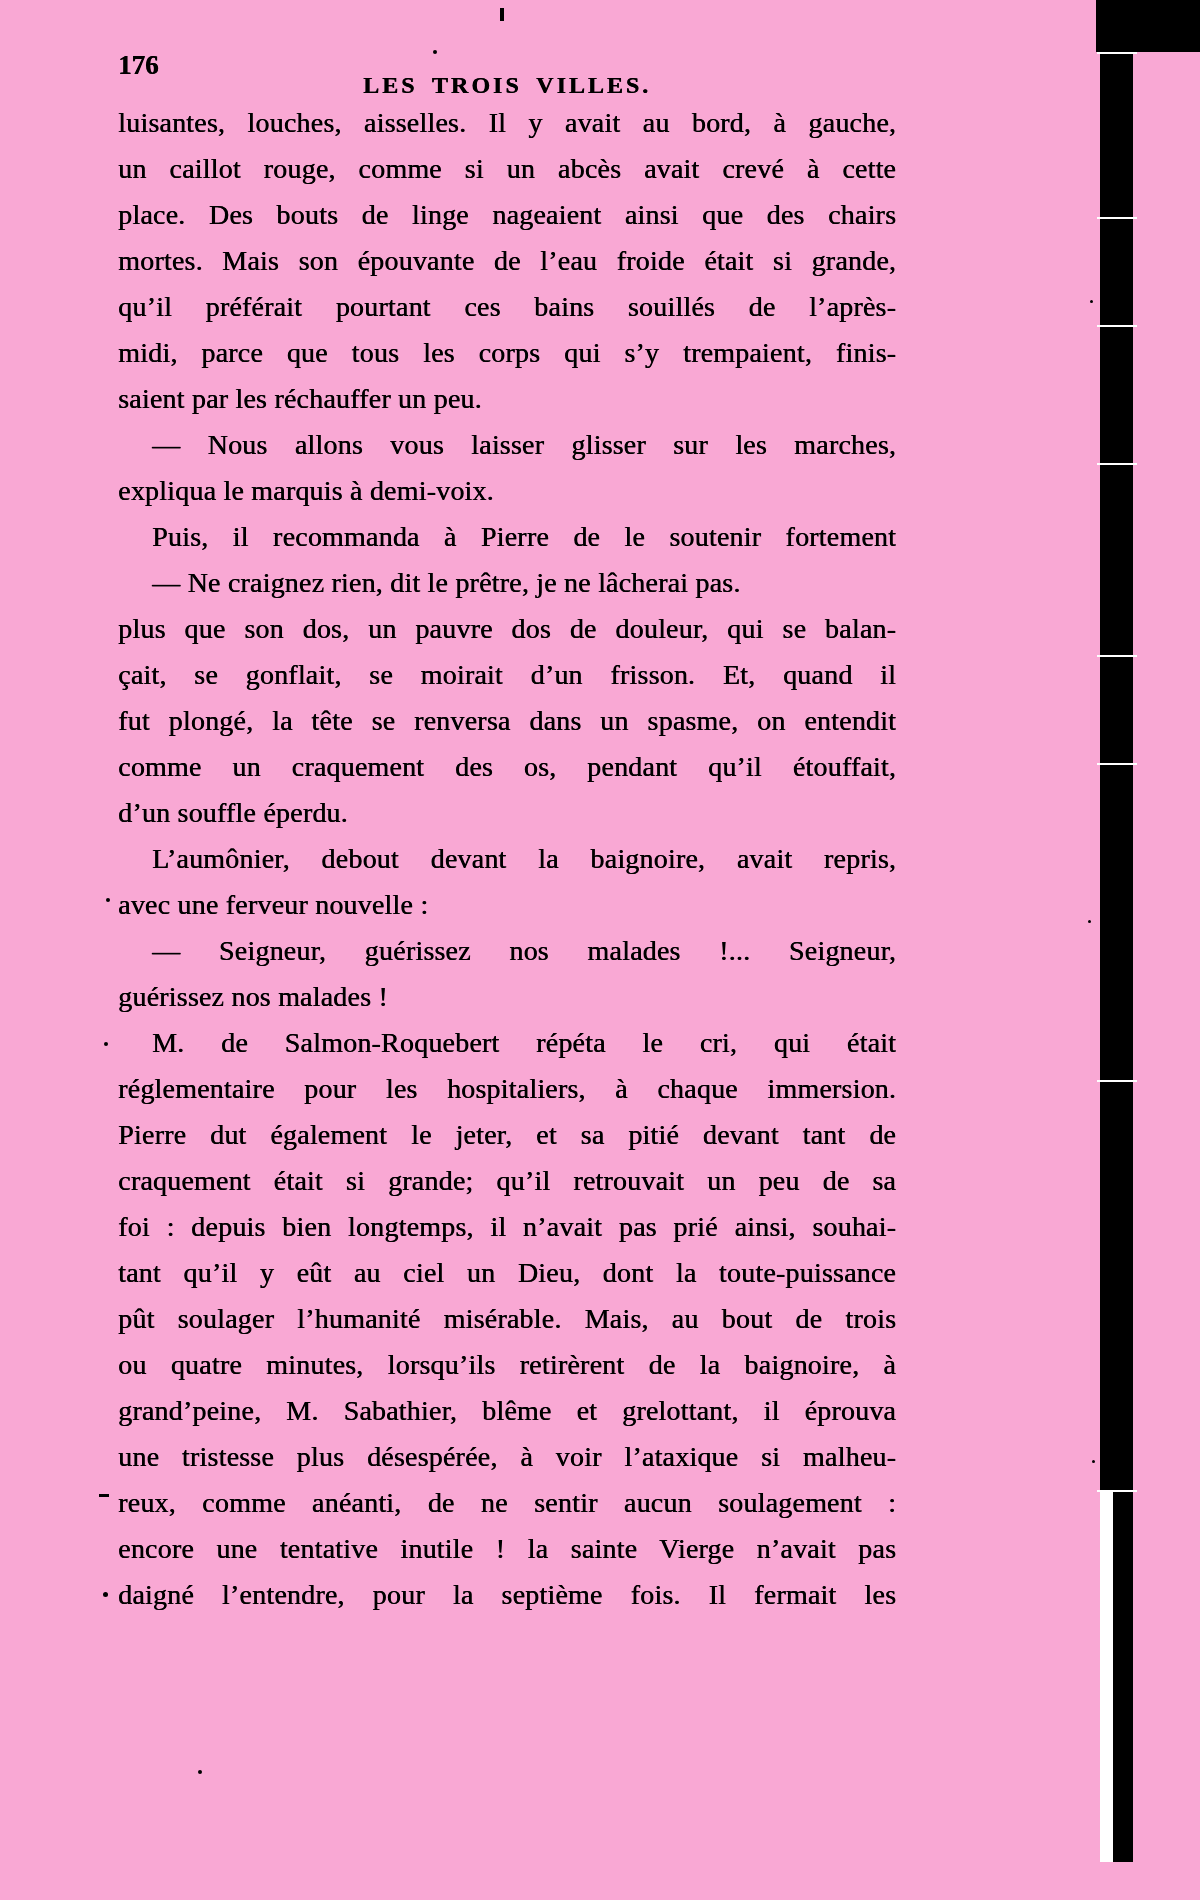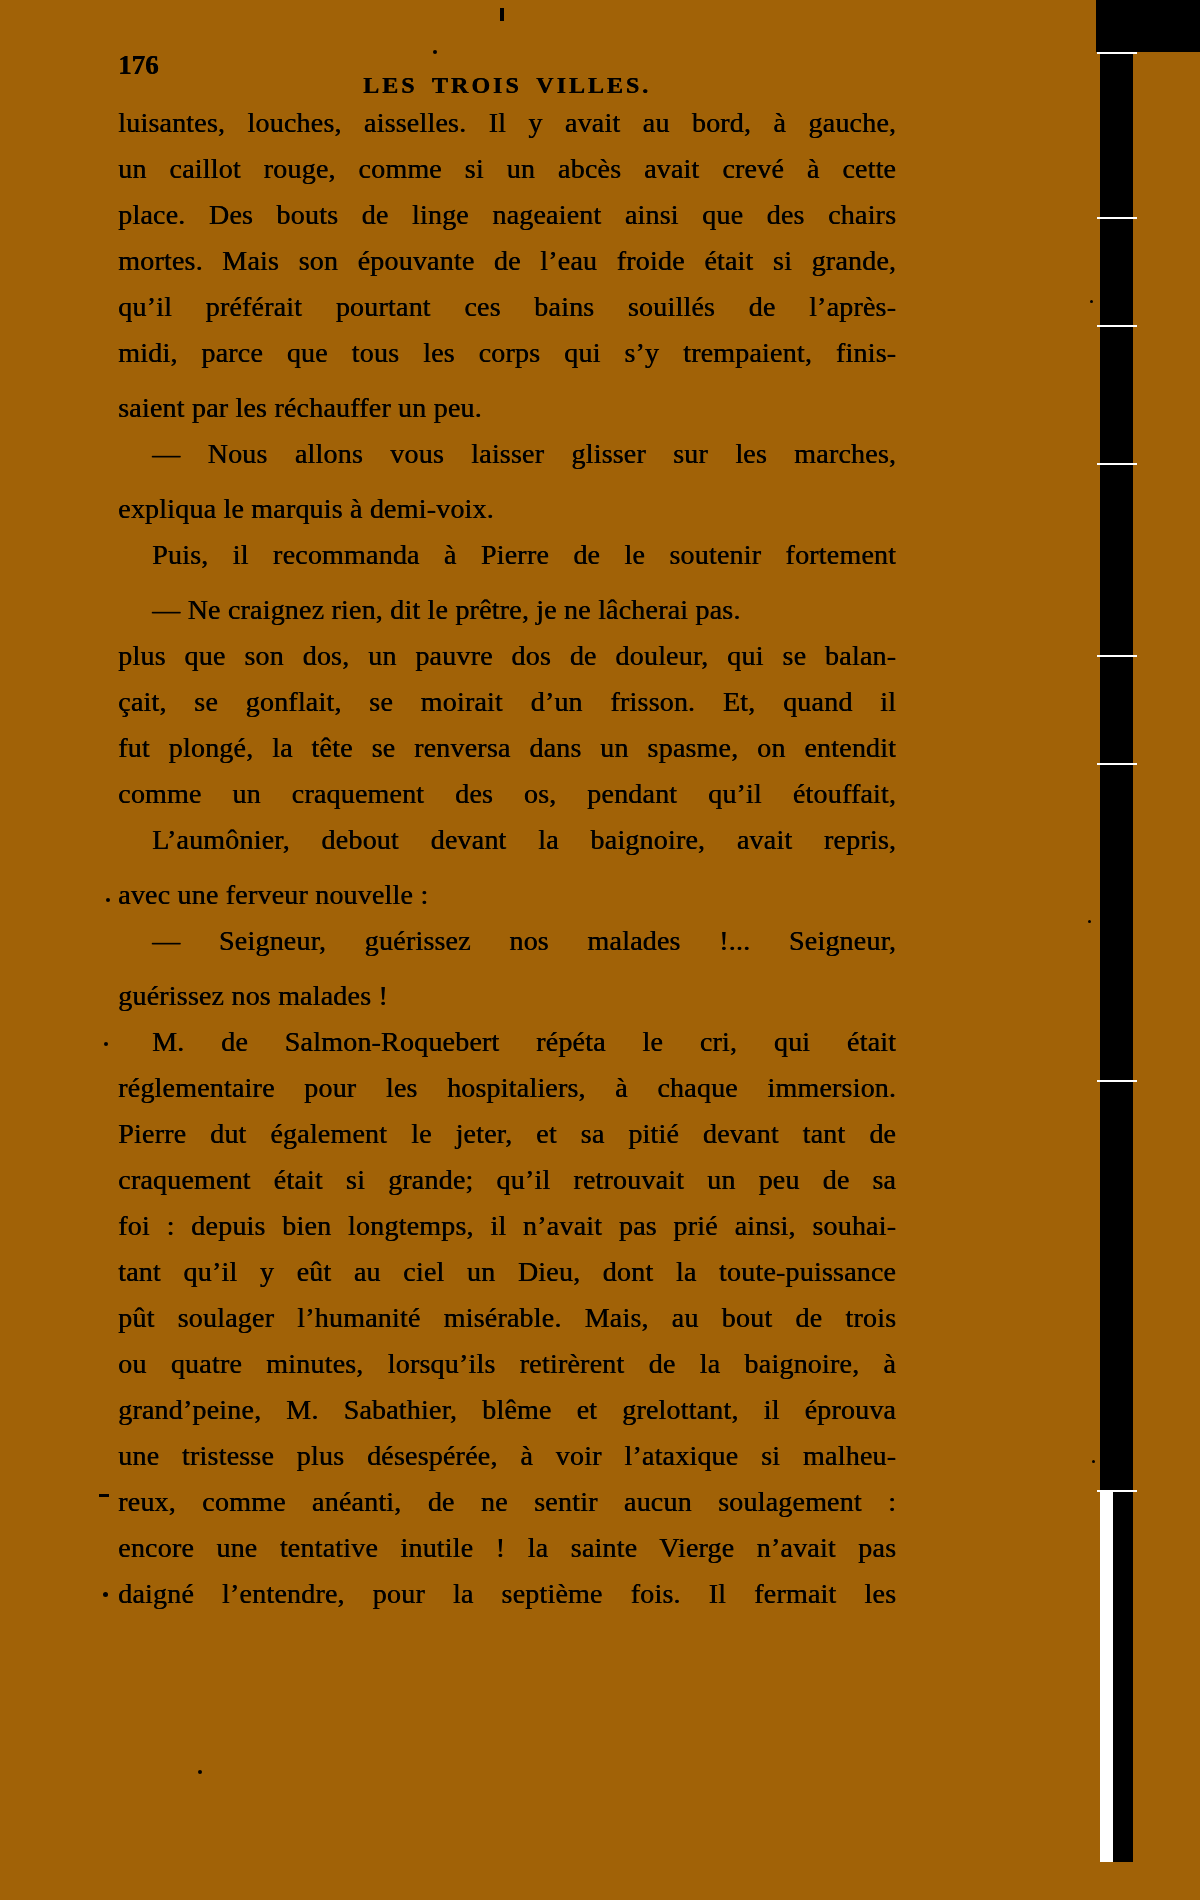--- a/index.html
+++ b/index.html
@@ -1,19 +1,19 @@
 <!DOCTYPE html>
 <html><head>
 <meta charset="utf-8">
 <style>
   html,body { margin:0; padding:0; background:#e8e8e8; }
   .page {
     position:relative;
     width:1200px; height:1900px;
-    background:#a16207;
+    background:#f9a8d4;
     color:#000000;
     font-family:"Liberation Serif","DejaVu Serif",serif;
     overflow:hidden;
     margin:0 auto;
   }
   
   .folio {
     position:absolute; left:118px; top:50px;
     font-size:27px; font-weight:bold;
     text-shadow:0.5px 0 0 currentColor;
@@ -32,21 +32,21 @@
   }
   .ln {
     height:46px; line-height:46px;
     font-size:28px;
     text-align:justify; text-align-last:justify;
     overflow:hidden;
     letter-spacing:0.2px;
     text-shadow:0.5px 0 0 currentColor;
     white-space:normal;
   }
-  .ln.end { text-align-last:left;margin-top:9px; }
+  .ln.end { text-align-last:left; }
   .ln.ind { text-indent:34px; }
   
   .edge-corner {
     position:absolute; left:1096px; top:0; width:104px; height:52px;
     background:#000000;
   }
   .edge-strip {
     position:absolute; left:1100px; top:0; width:33px; height:1862px;
     background:#000000;
   }
@@ -78,20 +78,21 @@
     <div class="ln">midi, parce que tous les corps qui s’y trempaient, finis-</div>
     <div class="ln end">saient par les réchauffer un peu.</div>
     <div class="ln ind">— Nous allons vous laisser glisser sur les marches,</div>
     <div class="ln end">expliqua le marquis à demi-voix.</div>
     <div class="ln ind">Puis, il recommanda à Pierre de le soutenir fortement</div>
     <div class="ln ind end">— Ne craignez rien, dit le prêtre, je ne lâcherai pas.</div>
     <div class="ln">plus que son dos, un pauvre dos de douleur, qui se balan-</div>
     <div class="ln">çait, se gonflait, se moirait d’un frisson. Et, quand il</div>
     <div class="ln">fut plongé, la tête se renversa dans un spasme, on entendit</div>
     <div class="ln">comme un craquement des os, pendant qu’il étouffait,</div>
+    <div class="ln end">d’un souffle éperdu.</div>
     <div class="ln ind">L’aumônier, debout devant la baignoire, avait repris,</div>
     <div class="ln end">avec une ferveur nouvelle :</div>
     <div class="ln ind">— Seigneur, guérissez nos malades !... Seigneur,</div>
     <div class="ln end">guérissez nos malades !</div>
     <div class="ln ind">M. de Salmon-Roquebert répéta le cri, qui était</div>
     <div class="ln">réglementaire pour les hospitaliers, à chaque immersion.</div>
     <div class="ln">Pierre dut également le jeter, et sa pitié devant tant de</div>
     <div class="ln">craquement était si grande; qu’il retrouvait un peu de sa</div>
     <div class="ln">foi : depuis bien longtemps, il n’avait pas prié ainsi, souhai-</div>
     <div class="ln">tant qu’il y eût au ciel un Dieu, dont la toute-puissance</div>

